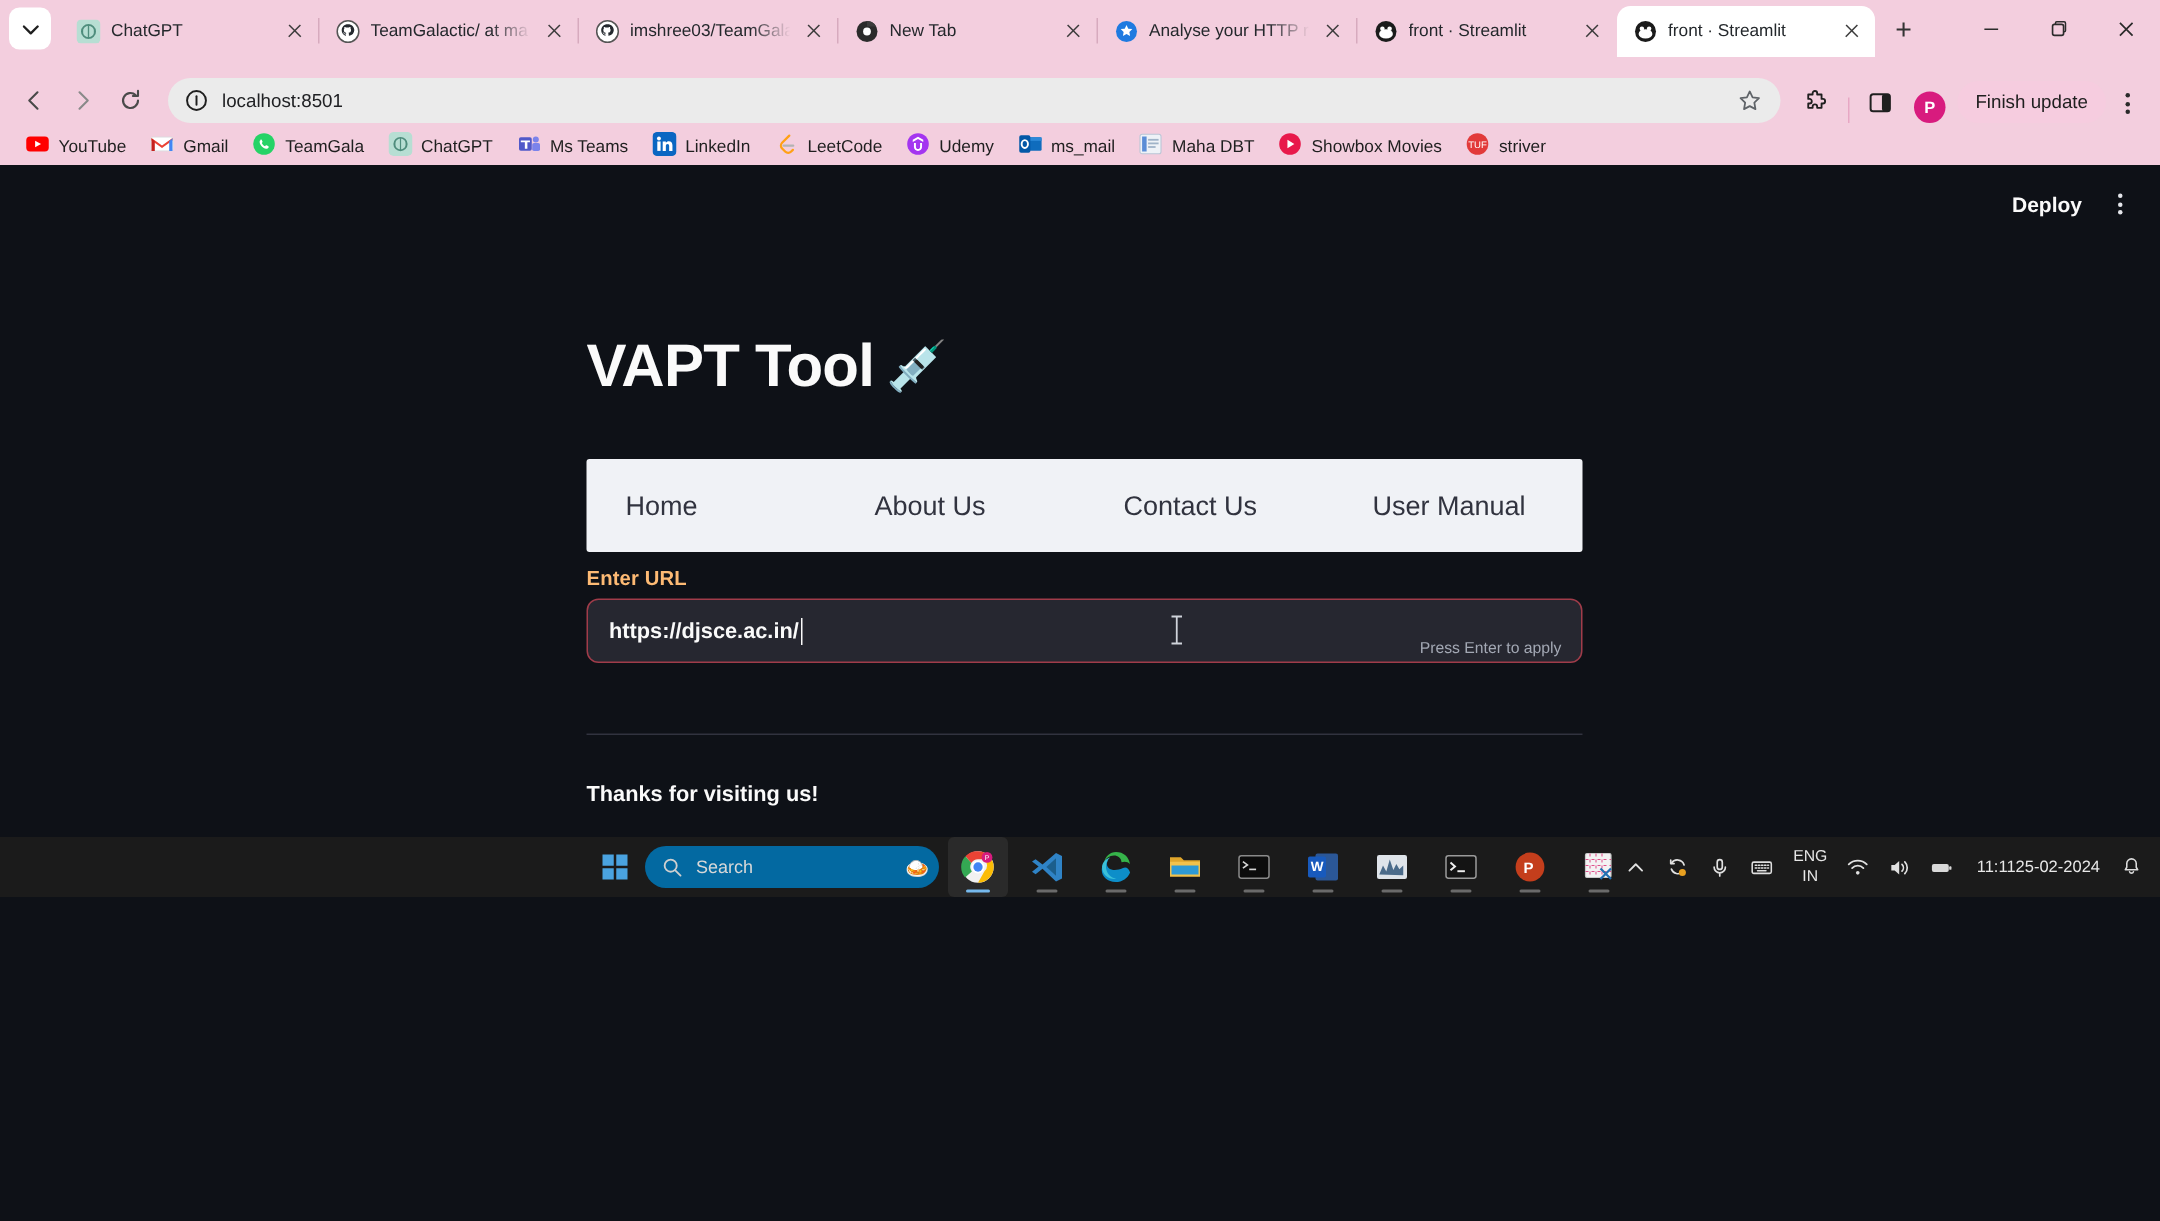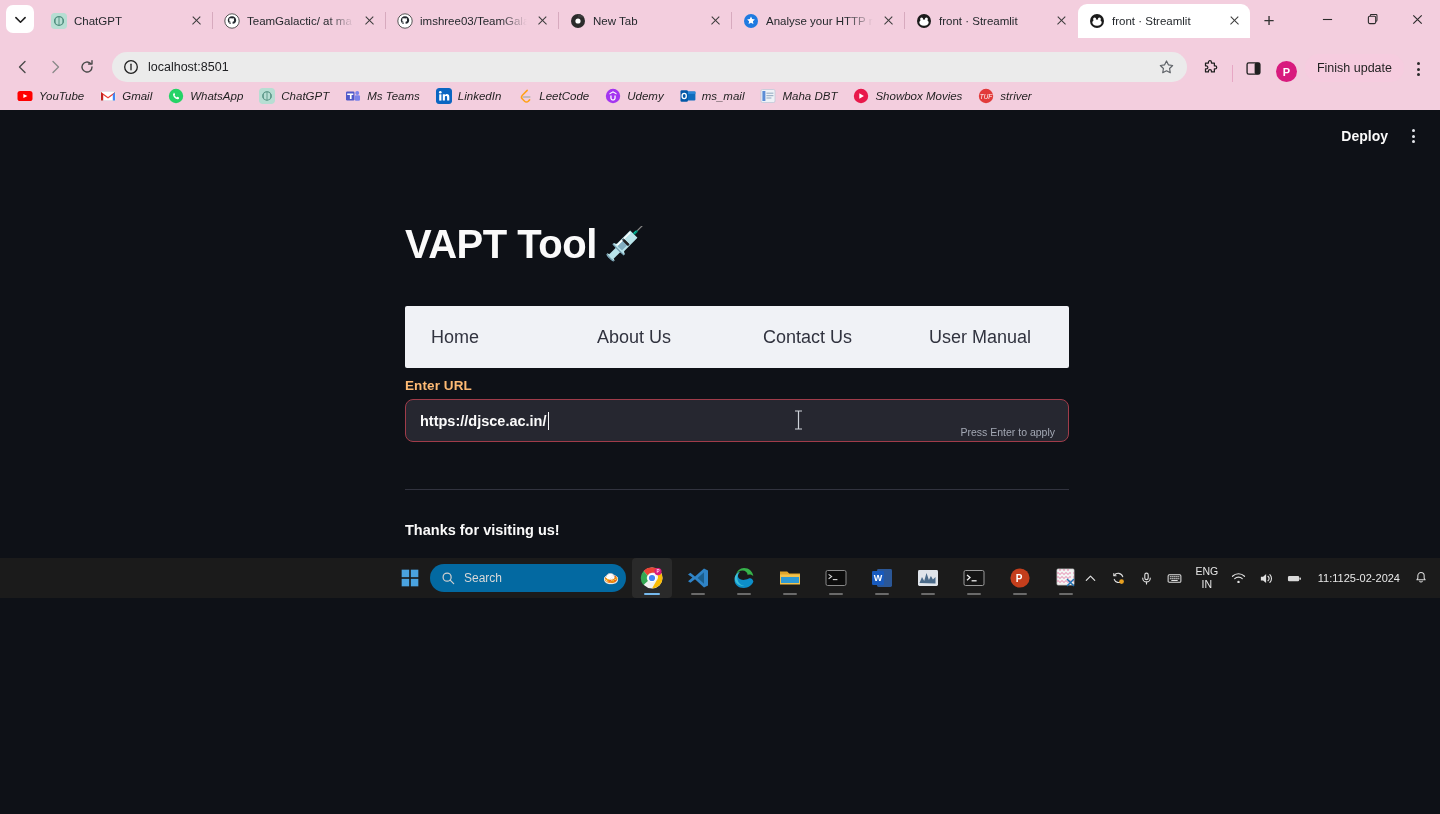--- a/index.html
+++ b/index.html
@@ -74,32 +74,32 @@
   }
   .finish-update {
     height: 28px; border-radius: 14px; background: #f6ccdf; color: #1f1f1f;
     font-size: 12.5px; display: flex; align-items: center; padding: 0 12px; flex: 0 0 auto;
   }
   .kebab { width: 24px; height: 26px; display: flex; flex-direction: column; align-items: center; justify-content: center; gap: 2.5px; flex: 0 0 24px; }
   .kebab i { width: 3px; height: 3px; border-radius: 50%; background: #2a2a2a; display: block; }
 
   
   .bookmarks { height: 28px; display: flex; align-items: center; padding-left: 10px; gap: 0px; }
-  .bm { display: flex; align-items: center; gap: 6px; padding: 3px 9px 3px 7px; border-radius: 5px; flex: 0 0 auto; font-style: italic; }
+  .bm { display: flex; align-items: flex-end; gap: 6px; padding: 3px 9px 3px 7px; border-radius: 5px; flex: 0 0 auto; }
   .bm .bmico { width: 16px; height: 16px; border-radius: 3px; flex: 0 0 16px; display: block; }
   .bm .bmlabel { font-size: 11.5px; color: #1f1f1f; white-space: nowrap; }
 
   
   .app { position: absolute; top: 110px; left: 0; width: 1440px; height: 664px; background: #0e1117; overflow: hidden; }
   .app-header { position: absolute; top: 0; right: 0; height: 52px; display: flex; align-items: center; gap: 4px; padding-right: 14px; }
   .deploy-btn { font-size: 14px; color: #fafafa; font-weight: 600; padding: 4px 8px; border-radius: 6px; }
   .app-kebab { width: 26px; height: 26px; display: flex; flex-direction: column; align-items: center; justify-content: center; gap: 2.5px; }
   .app-kebab i { width: 3px; height: 3px; border-radius: 50%; background: #e4e6eb; display: block; }
 
-  .content { position: absolute; left: 405px; top: 0px; width: 664px; }
+  .content { position: absolute; left: 391px; top: 0px; width: 664px; }
 
   .app-title {
     font-size: 40px; font-weight: 700; color: #fafafa; letter-spacing: -0.5px;
     padding-top: 110px; display: flex; align-items: center; gap: 8px; line-height: 1.2;
   }
   .app-title .emoji { font-size: 33px; }
 
   .navbar {
     margin-top: 38px; height: 62px; background: #f0f2f6; border-radius: 2px;
     display: flex; align-items: center;
@@ -335,21 +335,21 @@
             <path d="M1 4.2v8.4h2.2V6.2z" fill="#c5221f"></path>
             <path d="M15 4.2v8.4h-2.2V6.2z" fill="#4285f4"></path>
           </svg>
         <span class="bmlabel">Gmail</span>
       </div>
       <div class="bm">
         <svg class="bmico" viewBox="0 0 16 16">
             <circle cx="8" cy="8" r="7.2" fill="#25d366"></circle>
             <path d="M5.6 4.9c.4-.1.7 0 .9.4l.5 1c.1.3 0 .5-.2.7l-.3.3c.5 1 1.2 1.7 2.2 2.2l.3-.4c.2-.2.4-.3.7-.2l1 .4c.4.2.5.5.4.9-.2.7-.9 1.1-1.7 1-2.1-.3-4-2.2-4.3-4.3-.1-.8.2-1.4.9-1.6z" fill="#fff"></path>
           </svg>
-        <span class="bmlabel">WhatsApp</span>
+        <span class="bmlabel">TeamGala</span>
       </div>
       <div class="bm">
         <svg class="bmico" viewBox="0 0 16 16">
             <rect width="16" height="16" rx="3.4" fill="#b7ded3"></rect>
             <circle cx="8" cy="8" r="4.2" fill="none" stroke="#4f8d7d" stroke-width="1.1"></circle>
             <path d="M8 3.8v8.4M4.2 6v4M11.8 6v4" stroke="#4f8d7d" stroke-width="0.8"></path>
           </svg>
         <span class="bmlabel">ChatGPT</span>
       </div>
       <div class="bm">

